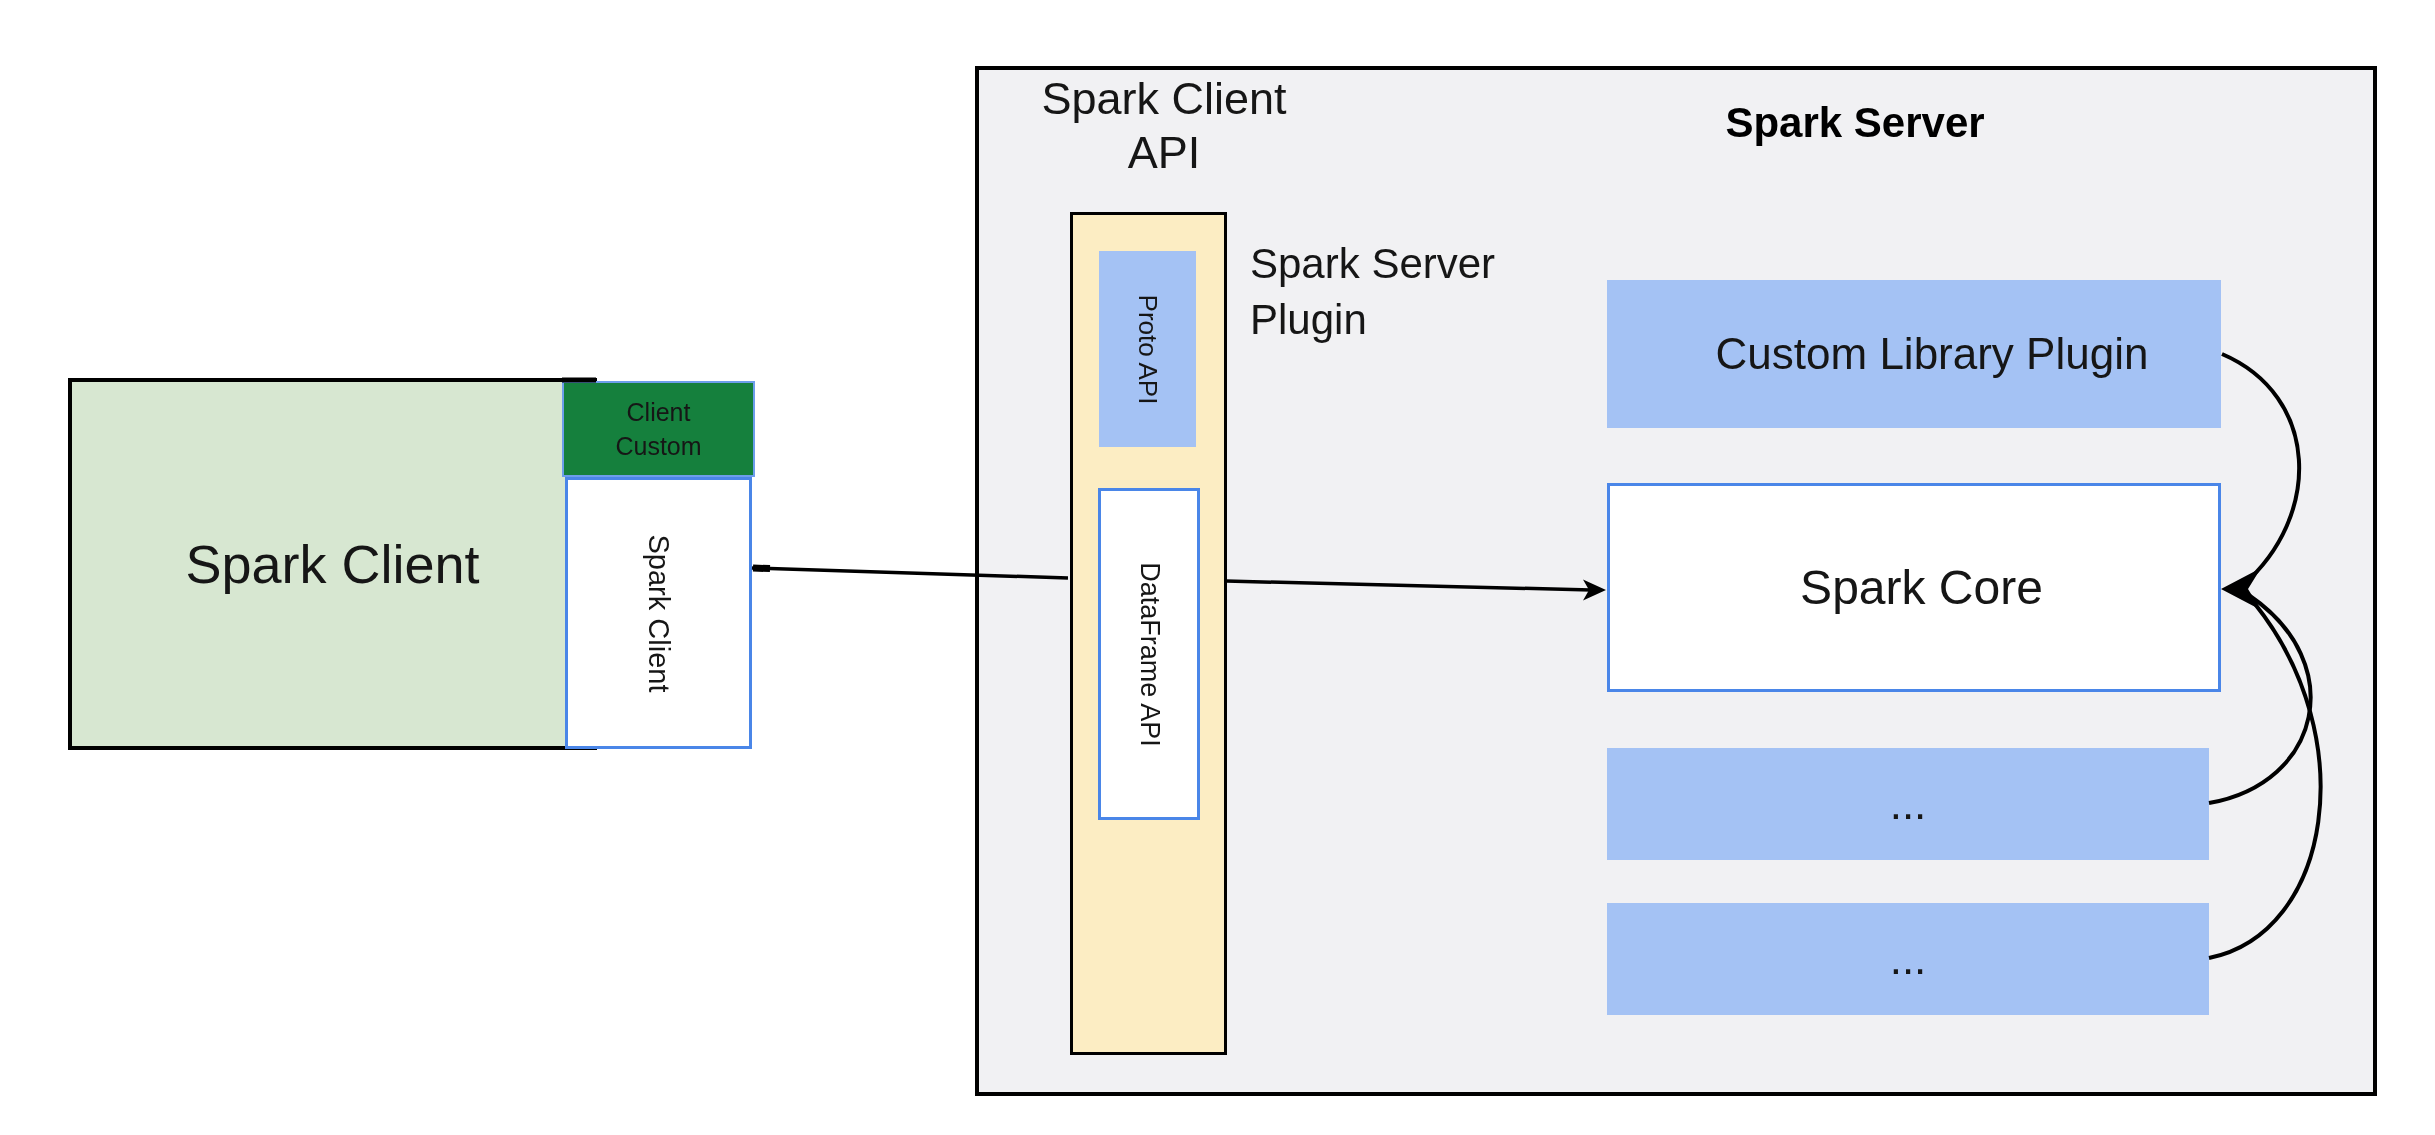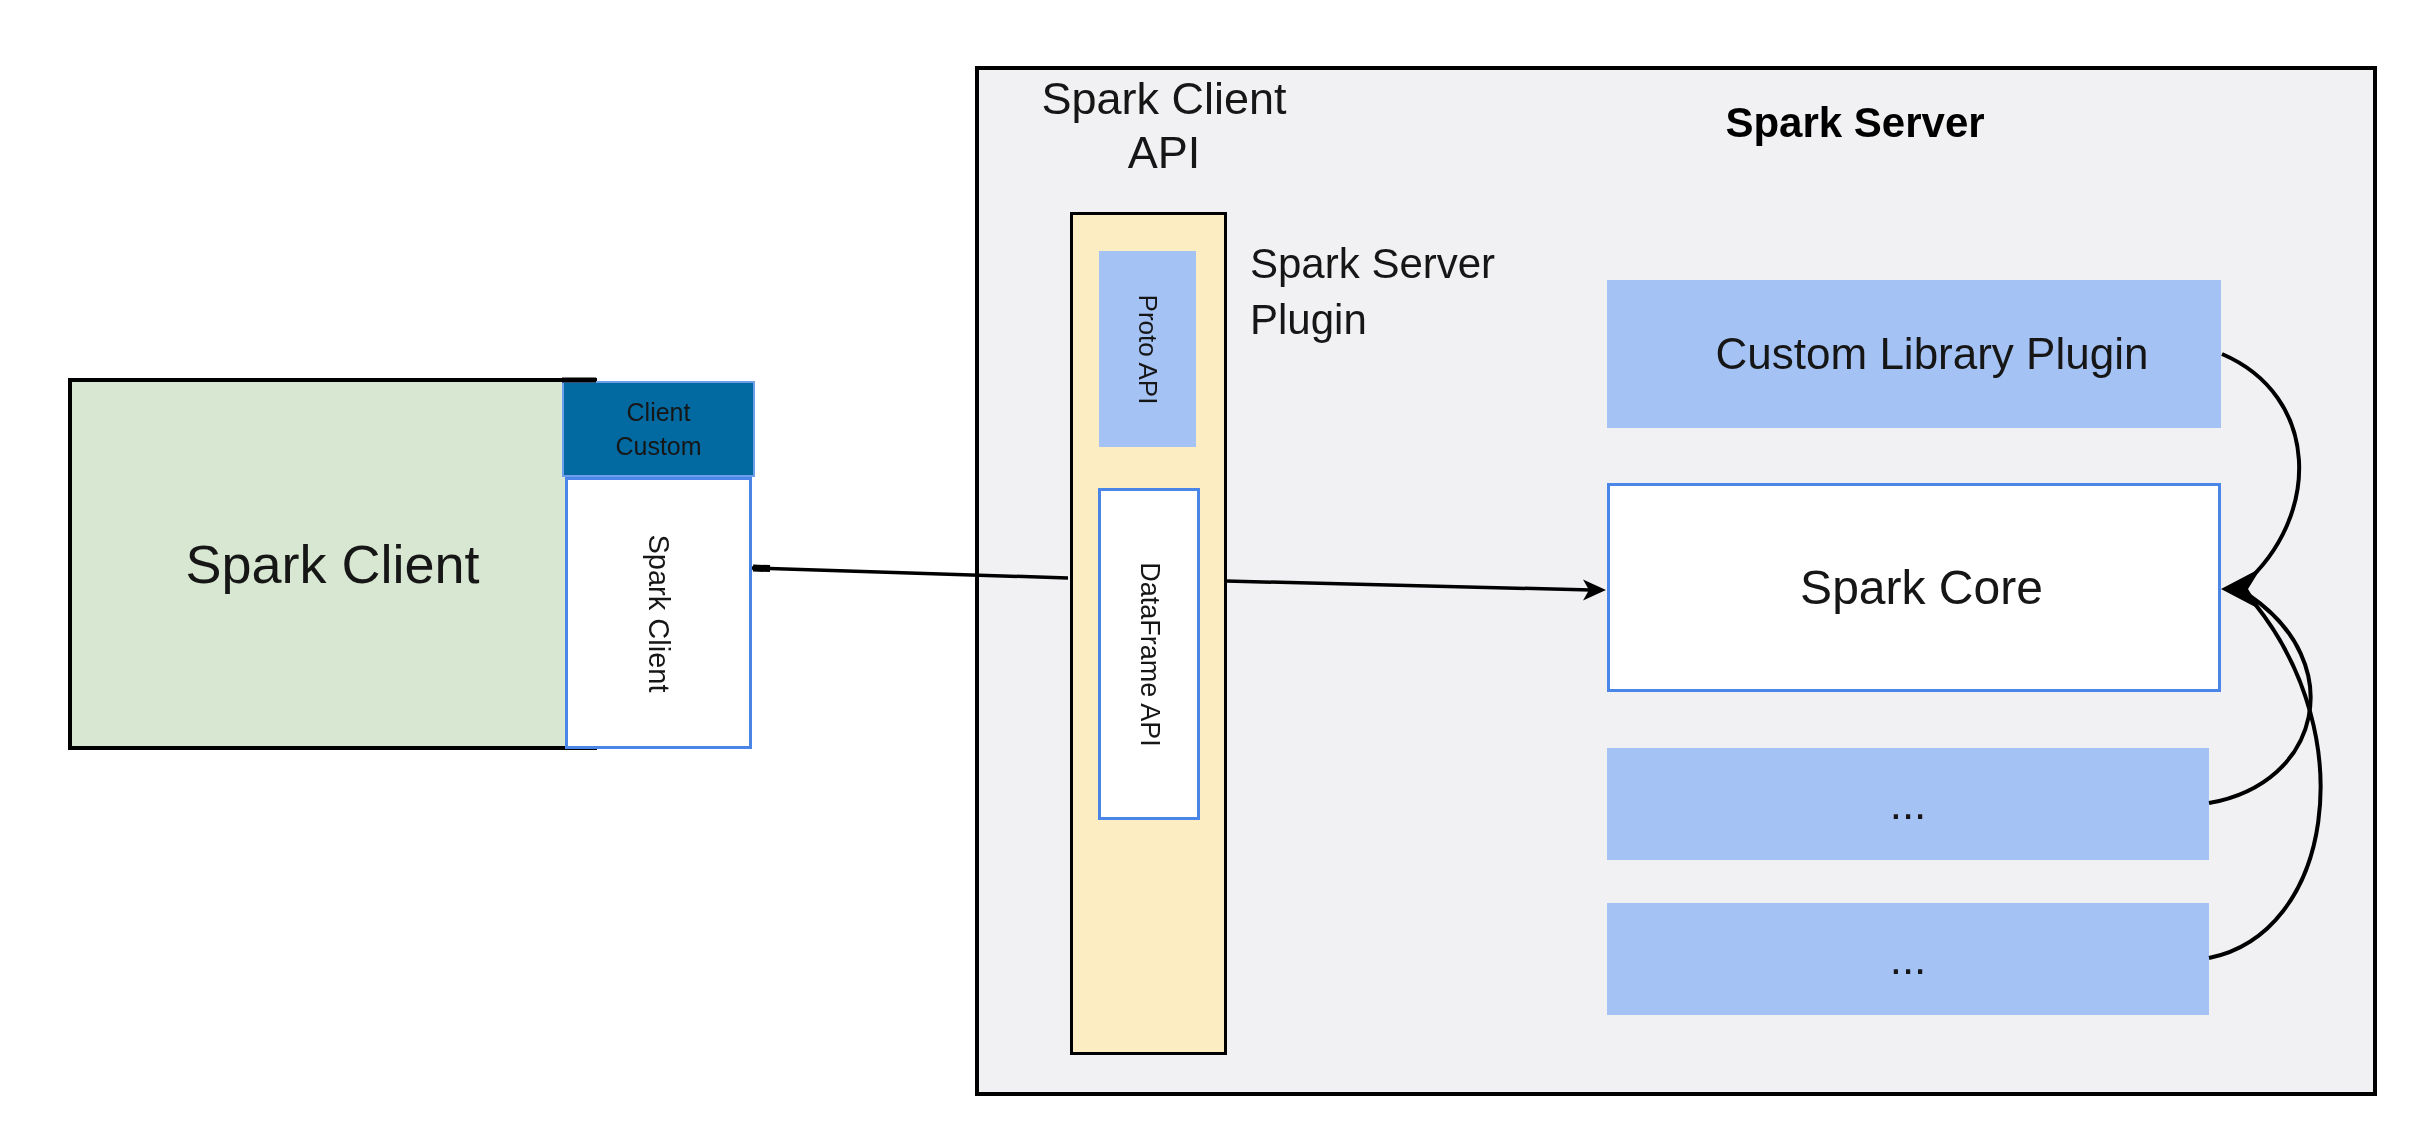--- a/index.html
+++ b/index.html
@@ -6,21 +6,21 @@
   .canvas{
     position:relative;width:2435px;height:1135px;background:#ffffff;
     font-family:"Liberation Sans","DejaVu Sans",sans-serif;color:#161616;
     overflow:hidden;
   }
   .abs{position:absolute;box-sizing:border-box;}
   .center{display:flex;align-items:center;justify-content:center;text-align:center;}
   
   .green-box{left:68px;top:378px;width:529px;height:372px;background:#d7e7d1;border:4px solid #000;}
   .green-label{left:68px;top:378px;width:529px;height:372px;font-size:54px;line-height:66px;}
-  .client-package{left:562px;top:381px;width:193px;height:96px;background:#0369a1;border:2px solid #6d9eeb;font-size:25px;line-height:34px;}
+  .client-package{left:562px;top:381px;width:193px;height:96px;background:#15803d;border:2px solid #6d9eeb;font-size:25px;line-height:34px;}
   .spark-client-box{left:565px;top:477px;width:187px;height:272px;background:#fff;border:3px solid #4a86e8;}
   
   .server-box{left:975px;top:66px;width:1402px;height:1030px;background:#f1f1f3;border:4px solid #000;}
   .connect-title{left:975px;top:72px;width:378px;font-size:45px;line-height:54px;text-align:center;}
   .server-title{left:1610px;top:100px;width:490px;font-size:42px;line-height:46px;font-weight:bold;text-align:center;color:#000;}
   
   .yellow-box{left:1070px;top:212px;width:157px;height:843px;background:#fcedc3;border:3px solid #000;}
   .proto-box{left:1099px;top:251px;width:97px;height:196px;background:#a4c2f4;}
   .dataframe-box{left:1098px;top:488px;width:102px;height:332px;background:#fff;border:3px solid #4a86e8;}
   .library-label{left:1250px;top:236px;width:420px;font-size:42px;line-height:56px;text-align:left;}

